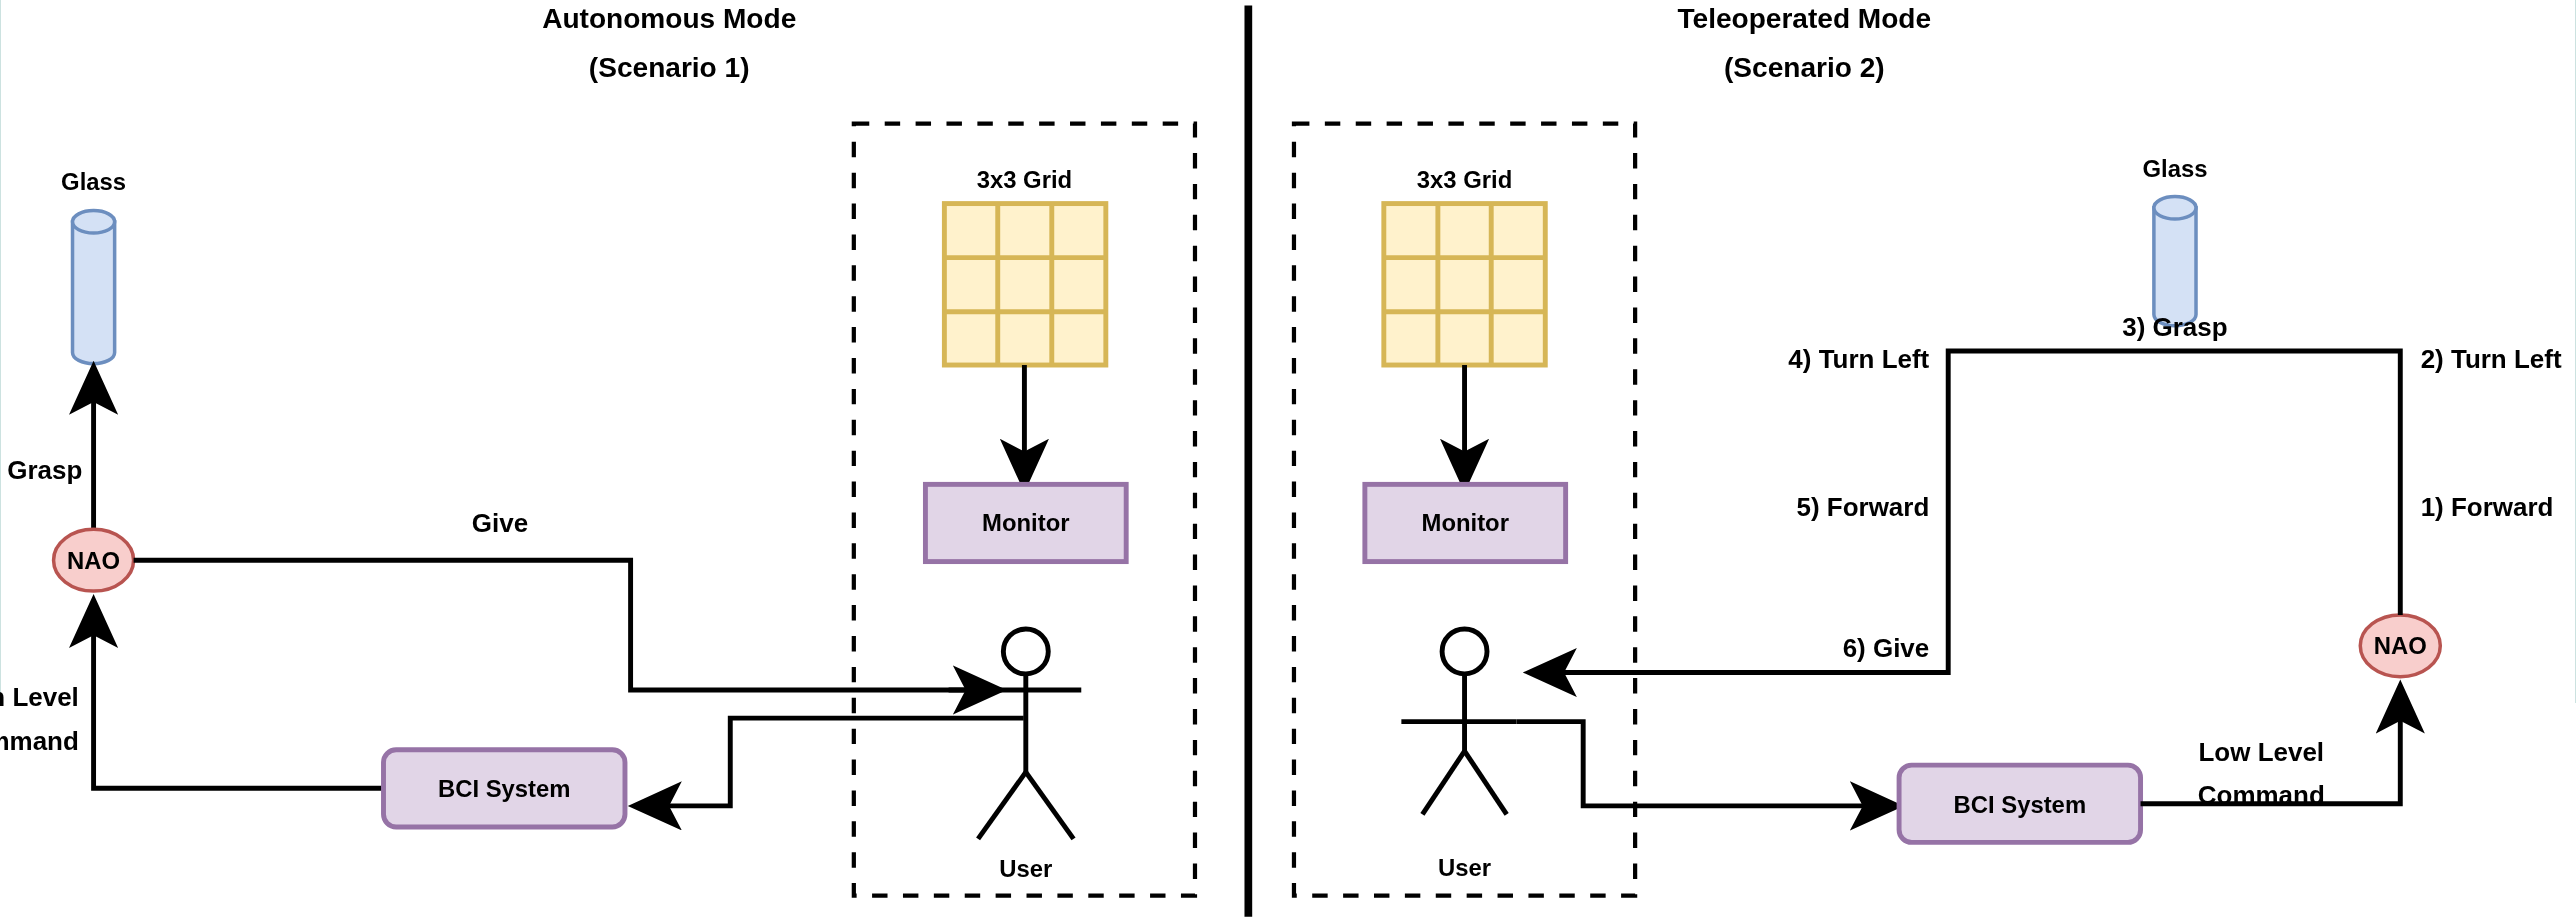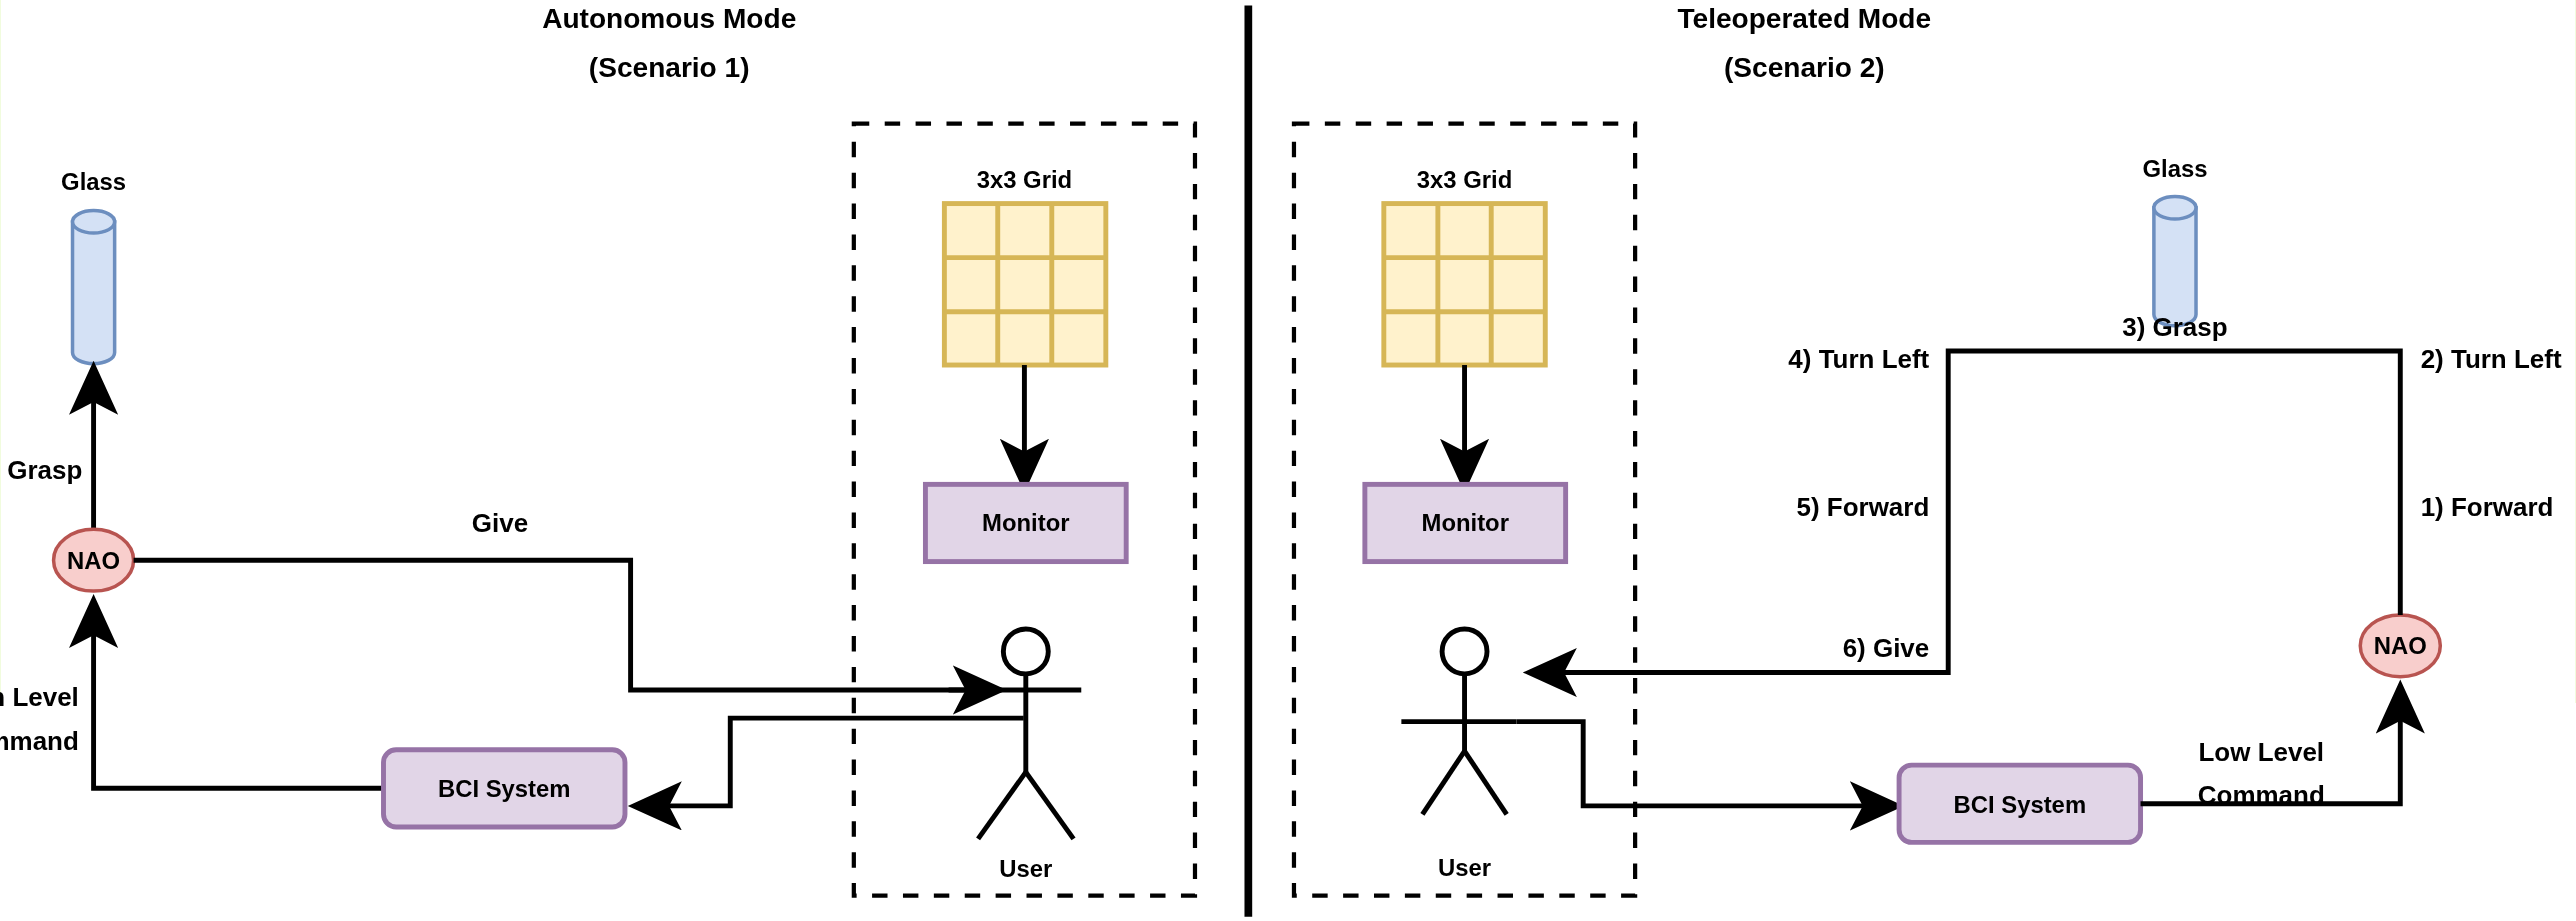--- a/index.html
+++ b/index.html
@@ -1,17 +1,17 @@
 <!DOCTYPE html>
 <html style="font-size:11.2px"><head>
 <meta charset="utf-8">
 <style>
   html,body{margin:0;padding:0;background:#ffffff;}
   body{width:2576px;height:921px;overflow:hidden;font-family:"Liberation Sans",sans-serif;}
-  #root{position:relative;width:2576px;height:703px;background:#bef264;}
+  #root{position:relative;width:2576px;height:703px;background:#0f766e;}
   svg{display:block;}
   .lbl{font-family:"Liberation Sans",sans-serif;font-weight:bold;fill:#000;}
   .title{font-size:40px;}
   .node{font-size:34px;}
   .edge{font-size:37px;}
 </style>
 </head>
 <body>
 
 <div id="root">

